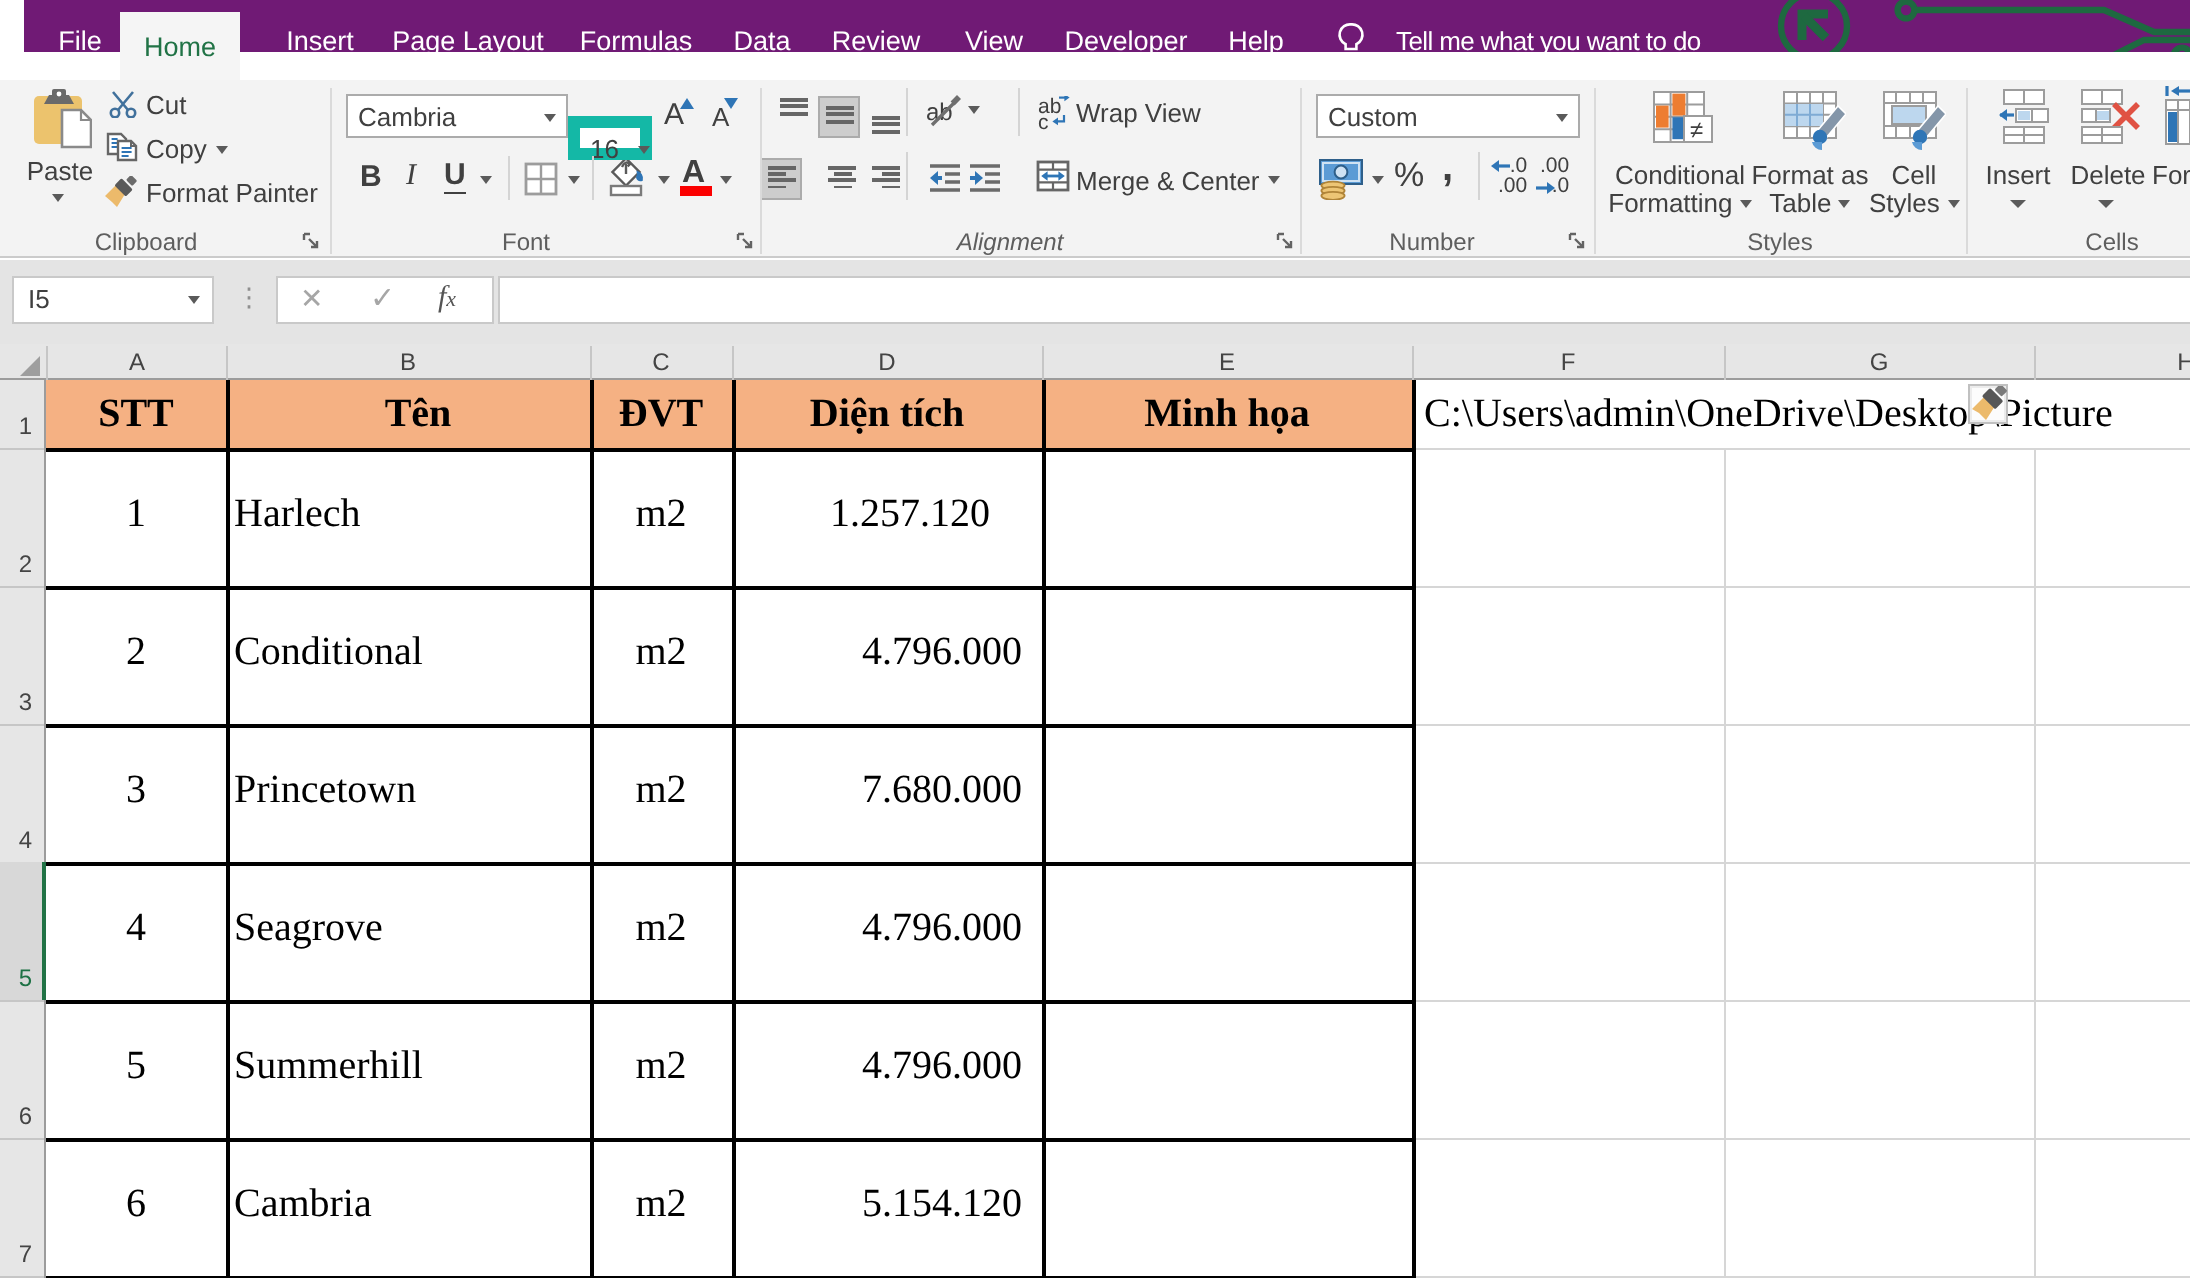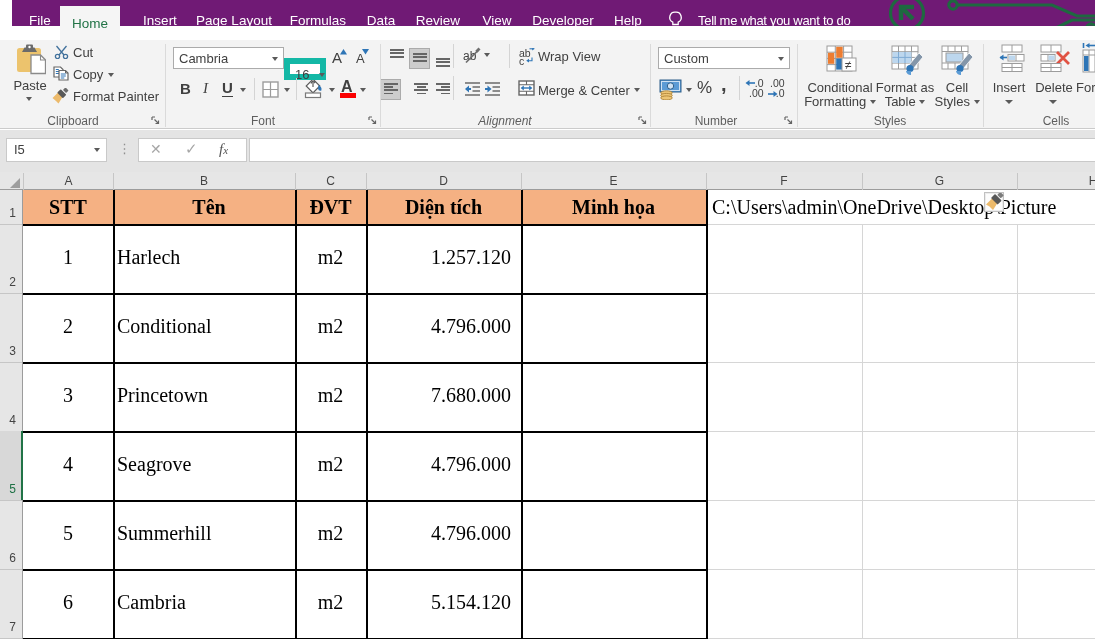--- a/index.html
+++ b/index.html
@@ -431,21 +431,21 @@
 
   <div class="serif" style="font-weight:bold;left:0px;top:6px;width:90px;text-align:center;">STT</div>
   <div class="serif" style="font-weight:bold;left:90px;top:6px;width:192px;text-align:center;">Tên</div>
   <div class="serif" style="font-weight:bold;left:272px;top:6px;width:71px;text-align:center;">ĐVT</div>
   <div class="serif" style="font-weight:bold;left:498px;top:6px;width:185px;text-align:center;">Minh họa</div>
   <div class="serif" style="font-weight:bold;left:343px;top:6px;width:155px;text-align:center;">Diện tích</div>
 
   <div class="serif" style="left:0;top:56px;width:90px;text-align:center;">1</div>
   <div class="serif" style="left:94px;top:56px;">Harlech</div>
   <div class="serif" style="left:272px;top:56px;width:71px;text-align:center;">m2</div>
-  <div class="serif" style="left:343px;top:56px;width:145px;text-align:right;padding-left:38px;">1.257.120</div>
+  <div class="serif" style="left:354px;top:56px;width:145px;text-align:left;padding-left:38px;">1.257.120</div>
 
   <div class="serif" style="left:0;top:125px;width:90px;text-align:center;">2</div>
   <div class="serif" style="left:94px;top:125px;">Conditional</div>
   <div class="serif" style="left:272px;top:125px;width:71px;text-align:center;">m2</div>
   <div class="serif" style="left:343px;top:125px;width:145px;text-align:right;">4.796.000</div>
 
   <div class="serif" style="left:0;top:194px;width:90px;text-align:center;">3</div>
   <div class="serif" style="left:94px;top:194px;">Princetown</div>
   <div class="serif" style="left:272px;top:194px;width:71px;text-align:center;">m2</div>
   <div class="serif" style="left:343px;top:194px;width:145px;text-align:right;padding-left:40px;">7.680.000</div>

